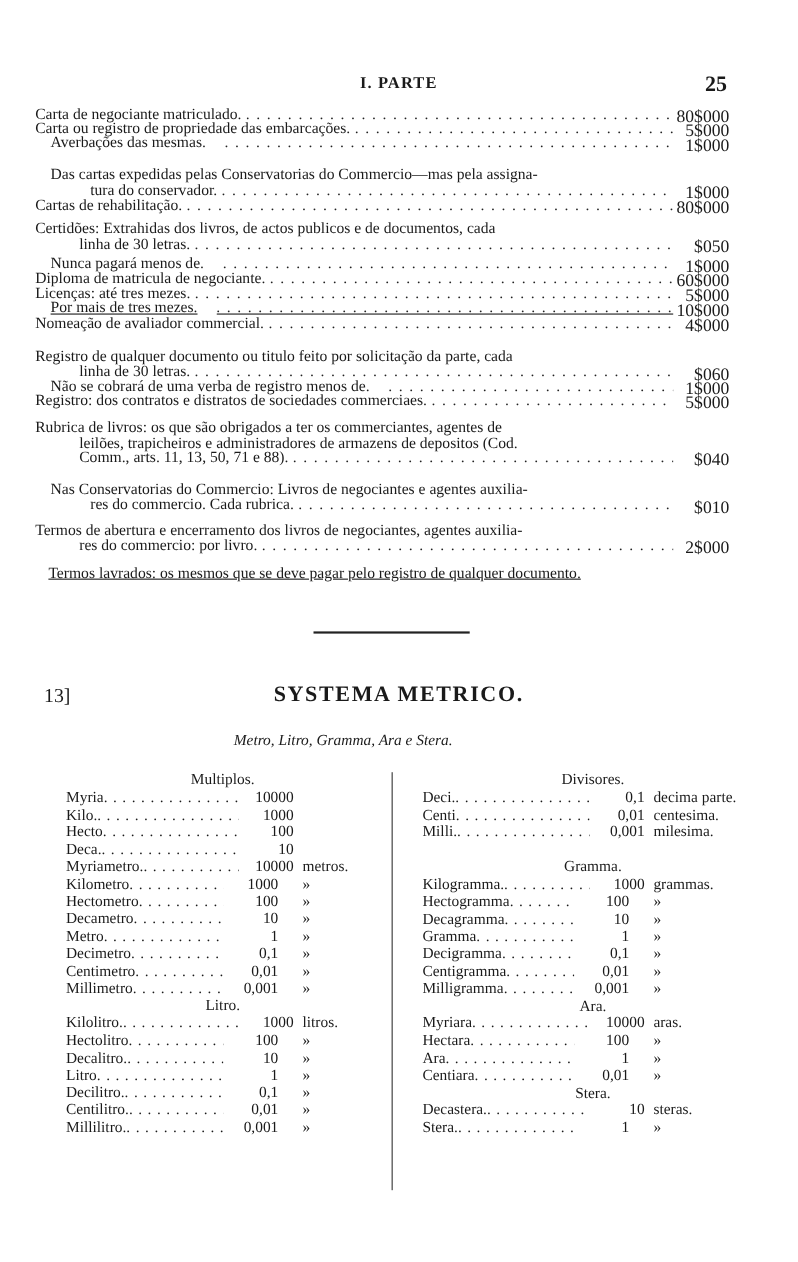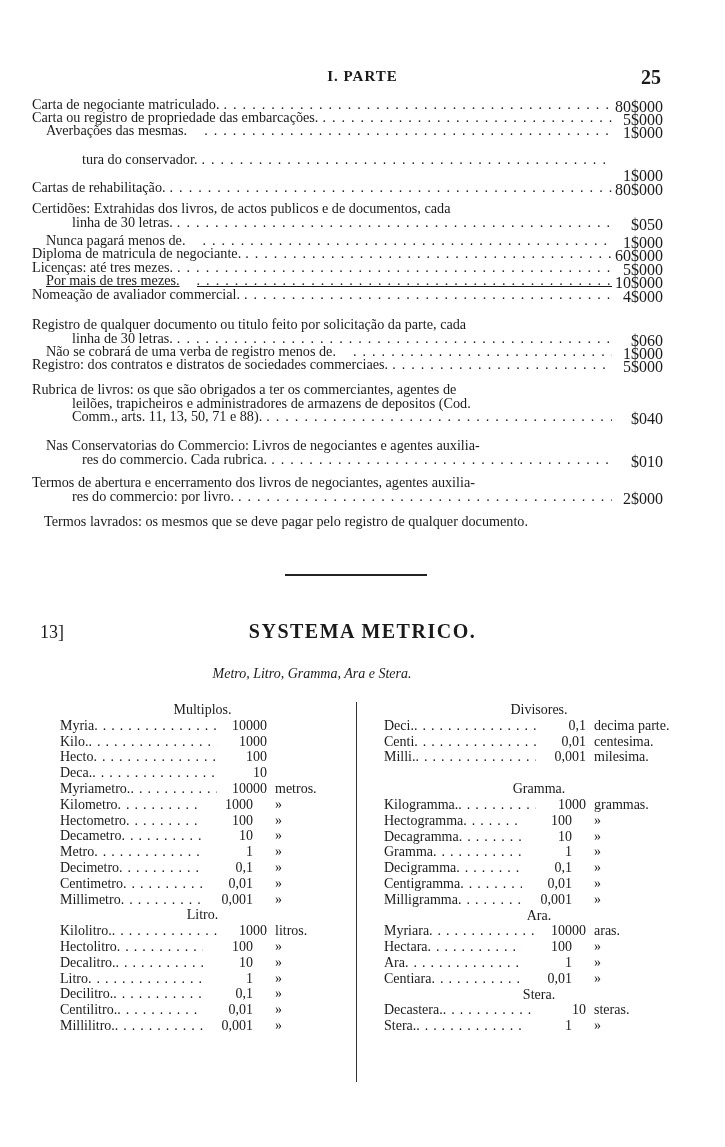--- a/index.html
+++ b/index.html
@@ -52,20 +52,23 @@
     </div>
     <div class="amount" style="top: 111px;">5$000</div>
     <div class="fee" style="top: 124px;">
       <div class="line ind1">
         <span>Averbações das mesmas.</span>
         <span class="dots">................................................................................</span>
       </div>
     </div>
     <div class="amount" style="top: 124px;">1$000</div>
     <div class="fee" style="top: 153px;">
+      <div class="line ind1">
+        <span>Das cartas expedidas pelas Conservatorias do Commercio—mas pela assigna-</span>
+      </div>
       <div class="line ind3">
         <span>tura do conservador.</span>
         <span class="dots">................................................................................</span>
       </div>
     </div>
     <div class="amount" style="top: 166.6px;">1$000</div>
     <div class="fee" style="top: 181px;">
       <div class="line">
         <span>Cartas de rehabilitação.</span>
         <span class="dots">................................................................................</span>
@@ -167,21 +170,21 @@
     <div class="fee" style="top: 476px;">
       <div class="line">
         <span>Termos de abertura e encerramento dos livros de negociantes, agentes auxilia-</span>
       </div>
       <div class="line ind2">
         <span>res do commercio: por livro.</span>
         <span class="dots">................................................................................</span>
       </div>
     </div>
     <div class="amount" style="top: 489.6px;">2$000</div>
-    <div class="fee" style="top: 515px; left: 44px; width: 640px;">
+    <div class="fee" style="top: 515px; left: 44px; width: 640px; text-decoration: underline;">
       <div class="line">
         <span>Termos lavrados: os mesmos que se deve pagar pelo registro de qualquer documento.</span>
       </div>
     </div>
   </div>
 
 <div class="abs rule"></div>
 
 <div class="abs section-num">13]</div>
 <div class="abs section-title">SYSTEMA METRICO.</div>

